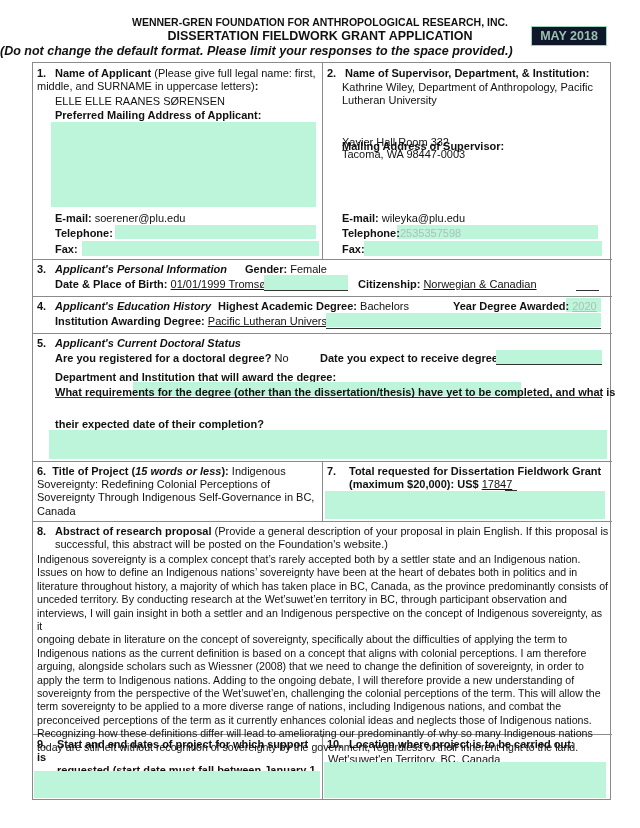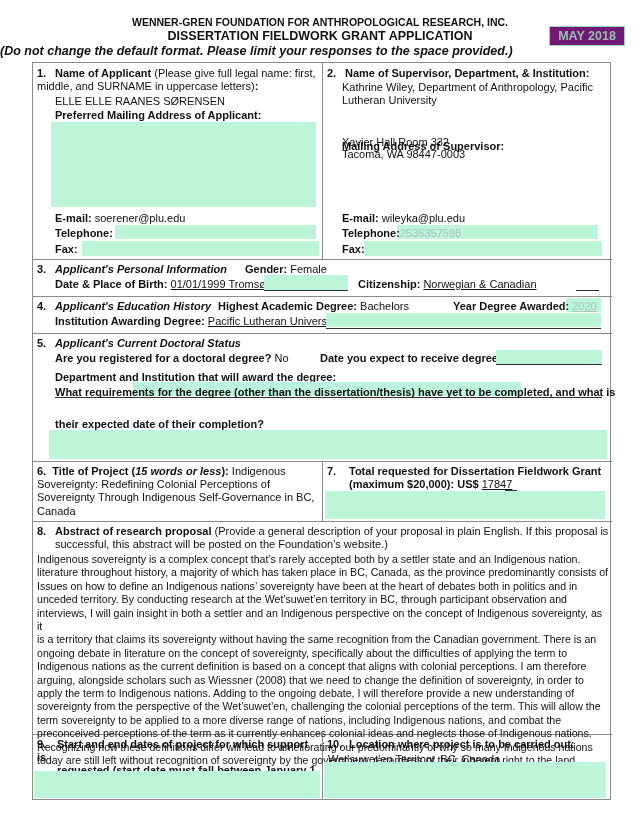--- a/index.html
+++ b/index.html
@@ -6,21 +6,21 @@
     body { width: 640px; height: 828px; position: relative; overflow: hidden;
            font-family: "Liberation Sans", sans-serif; color: #111; font-size: 11px; line-height: 13px; }
     .abs { position: absolute; }
     .b { font-weight: bold; }
     .i { font-style: italic; }
     .u { text-decoration: underline; }
     .field { position: absolute; background: #bdf5db; }
     .hdr1 { left: 0; width: 640px; text-align: center; top: 16px; font-size: 10.5px; font-weight: bold; }
     .hdr2 { left: 0; width: 640px; text-align: center; top: 30px; font-size: 12.5px; font-weight: bold; }
     .hdr3 { left: 0; width: 640px; top: 45px; font-size: 12.5px; font-weight: bold; font-style: italic; }
-    .badge { left: 549px; top: 26px; width: 74px; height: 18px; background: #701a75; border: 1px solid #9ad6b8;
+    .badge { left: 531px; top: 26px; width: 74px; height: 18px; background: #0f172a; border: 1px solid #9ad6b8;
              color: #9bbfae; font-weight: bold; font-size: 12.5px; text-align: center; line-height: 18px; }
     .frame { left: 32px; top: 62px; width: 579px; height: 738px; border: 1px solid #8a8a8a; box-sizing: border-box; }
     .hline { position: absolute; left: 32px; width: 580px; height: 0; border-top: 1px solid #8a8a8a; }
     .vline { position: absolute; width: 0; border-left: 1px solid #8a8a8a; }
     .uline { position: absolute; height: 0; border-top: 1px solid #333; }
     .num { display: inline-block; width: 18px; font-weight: bold; }
     .gray { color: #a9c3b6; }
     .para { position: absolute; left: 37px; width: 572px; font-size: 10.6px; line-height: 13.4px; }
   </style>
 </head>
@@ -137,25 +137,24 @@
 </div>
 <div class="uline" style="left:505px; top:490px; width:12px;"></div>
 <div class="field" style="left:325px; top:491px; width:280px; height:28px;"></div>
 
 <div class="abs" style="left:37px; top:525px; width:572px;">
   <span class="num">8.</span><span class="b">Abstract of research proposal</span><span> (Provide a general description of your proposal in plain English. If this proposal is</span>
 </div>
 <div class="abs" style="left:55px; top:538px;">successful, this abstract will be posted on the Foundation's website.)</div>
 <div class="para" style="top:553px;">
   <div>Indigenous sovereignty is a complex concept that’s rarely accepted both by a settler state and an Indigenous nation.</div>
+  <div>Issues on how to define an Indigenous nations’ sovereignty have been at the heart of debates both in politics and in</div>
   <div>literature throughout history, a majority of which has taken place in BC, Canada, as the province predominantly consists of</div>
-  <div>Issues on how to define an Indigenous nations’ sovereignty have been at the heart of debates both in politics and in</div>
   <div>unceded territory. By conducting research at the Wet’suwet’en territory in BC, through participant observation and</div>
   <div>interviews, I will gain insight in both a settler and an Indigenous perspective on the concept of Indigenous sovereignty, as it</div>
-  <div>is a territory that claims its sovereignty without having the same recognition from the Canadian government. There is an</div>
   <div>ongoing debate in literature on the concept of sovereignty, specifically about the difficulties of applying the term to</div>
   <div>Indigenous nations as the current definition is based on a concept that aligns with colonial perceptions. I am therefore</div>
   <div>arguing, alongside scholars such as Wiessner (2008) that we need to change the definition of sovereignty, in order to</div>
   <div>apply the term to Indigenous nations. Adding to the ongoing debate, I will therefore provide a new understanding of</div>
   <div>sovereignty from the perspective of the Wet’suwet’en, challenging the colonial perceptions of the term. This will allow the</div>
   <div>term sovereignty to be applied to a more diverse range of nations, including Indigenous nations, and combat the</div>
   <div>preconceived perceptions of the term as it currently enhances colonial ideas and neglects those of Indigenous nations.</div>
   <div>Recognizing how these definitions differ will lead to ameliorating our predominantly of why so many Indigenous nations</div>
   <div>today are still left without recognition of sovereignty by the government, regardless of their inherent right to the land.</div>
 </div>

